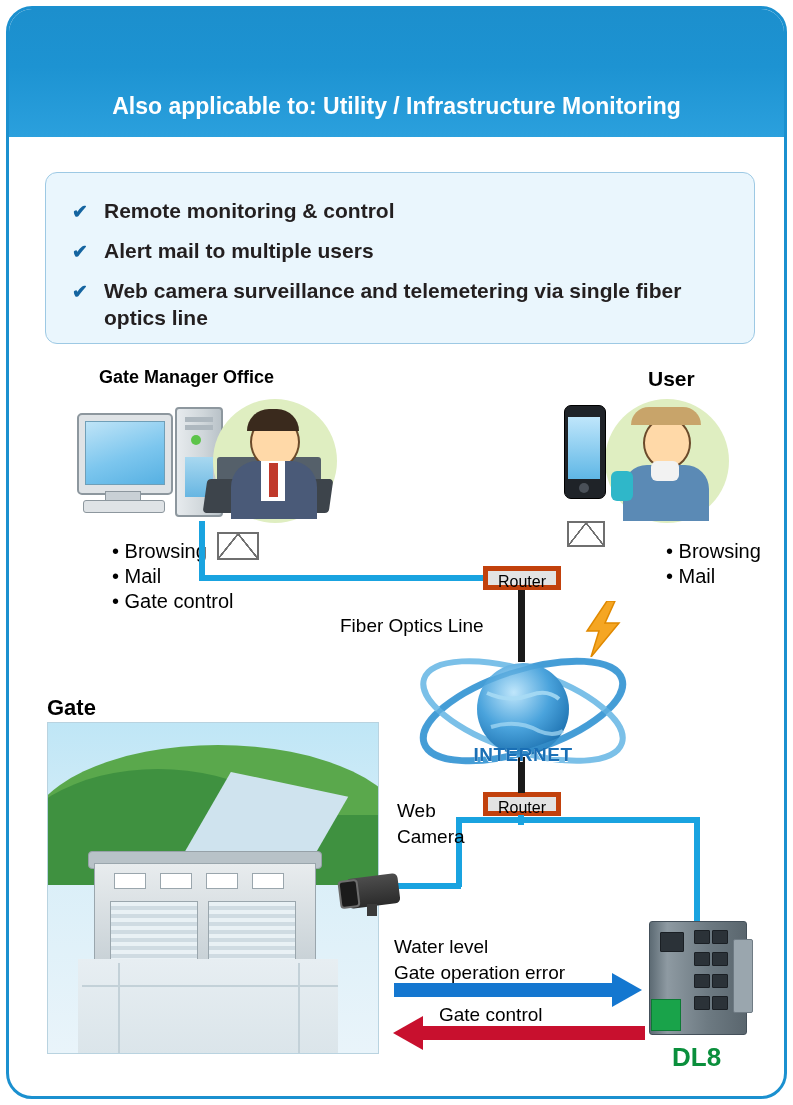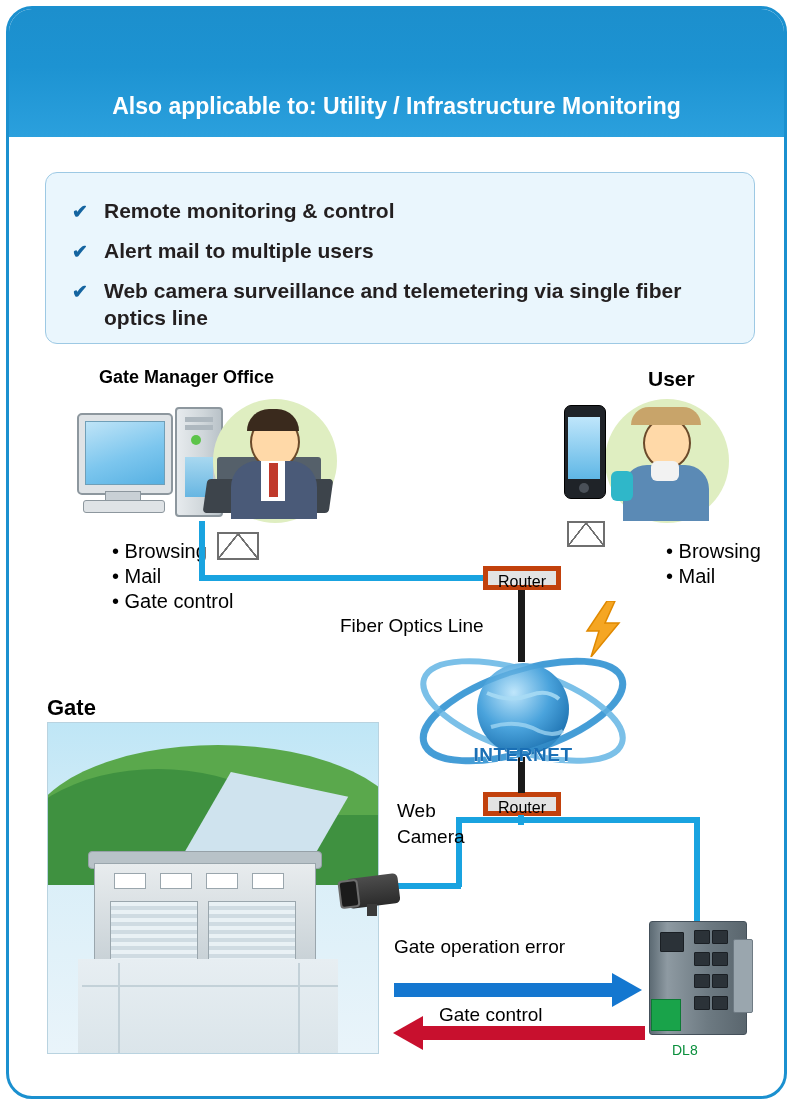--- a/index.html
+++ b/index.html
@@ -115,22 +115,22 @@
   .bullets div { white-space: nowrap; }
   .lbl-fiber { left: 331px; top: 604px; font-size: 19px; }
   .lbl-webcam { left: 388px; top: 789px; font-size: 19px; line-height: 26px; }
   .lbl-water { left: 385px; top: 925px; font-size: 19px; line-height: 26px; }
   .lbl-gatectrl { left: 430px; top: 993px; font-size: 19px; }
   .lbl-dl8 {
     position: absolute;
     left: 663px;
     top: 1033px;
     color: #0a8f3c;
-    font-size: 14px;
-    font-weight: normal;
+    font-size: 26px;
+    font-weight: bold;
     text-align: center;
   }
   
   .wire { position: absolute; background: #19a3e0; }
   .wire-black { position: absolute; background: #1a1a1a; }
   
   .router {
     position: absolute;
     box-sizing: border-box;
     background: #e3e3e3;
@@ -480,20 +480,21 @@
       <div class="dl8-port" style="left:44px; top:52px; width:14px; height:12px;"></div>
       <div class="dl8-port" style="left:62px; top:52px; width:14px; height:12px;"></div>
       <div class="dl8-port" style="left:44px; top:74px; width:14px; height:12px;"></div>
       <div class="dl8-port" style="left:62px; top:74px; width:14px; height:12px;"></div>
     </div>
     <div class="dl8-green"></div>
     <div class="dl8-side"></div>
     <div class="lbl-dl8">DL8</div>
 
     <div class="plain lbl-water">
+      <div>Water level</div>
       <div>Gate operation error</div>
     </div>
     <div class="arrow-blue-line"></div>
     <div class="arrow-blue-head"></div>
 
     <div class="plain lbl-gatectrl">Gate control</div>
     <div class="arrow-red-line"></div>
     <div class="arrow-red-head"></div>
 
   </div>

